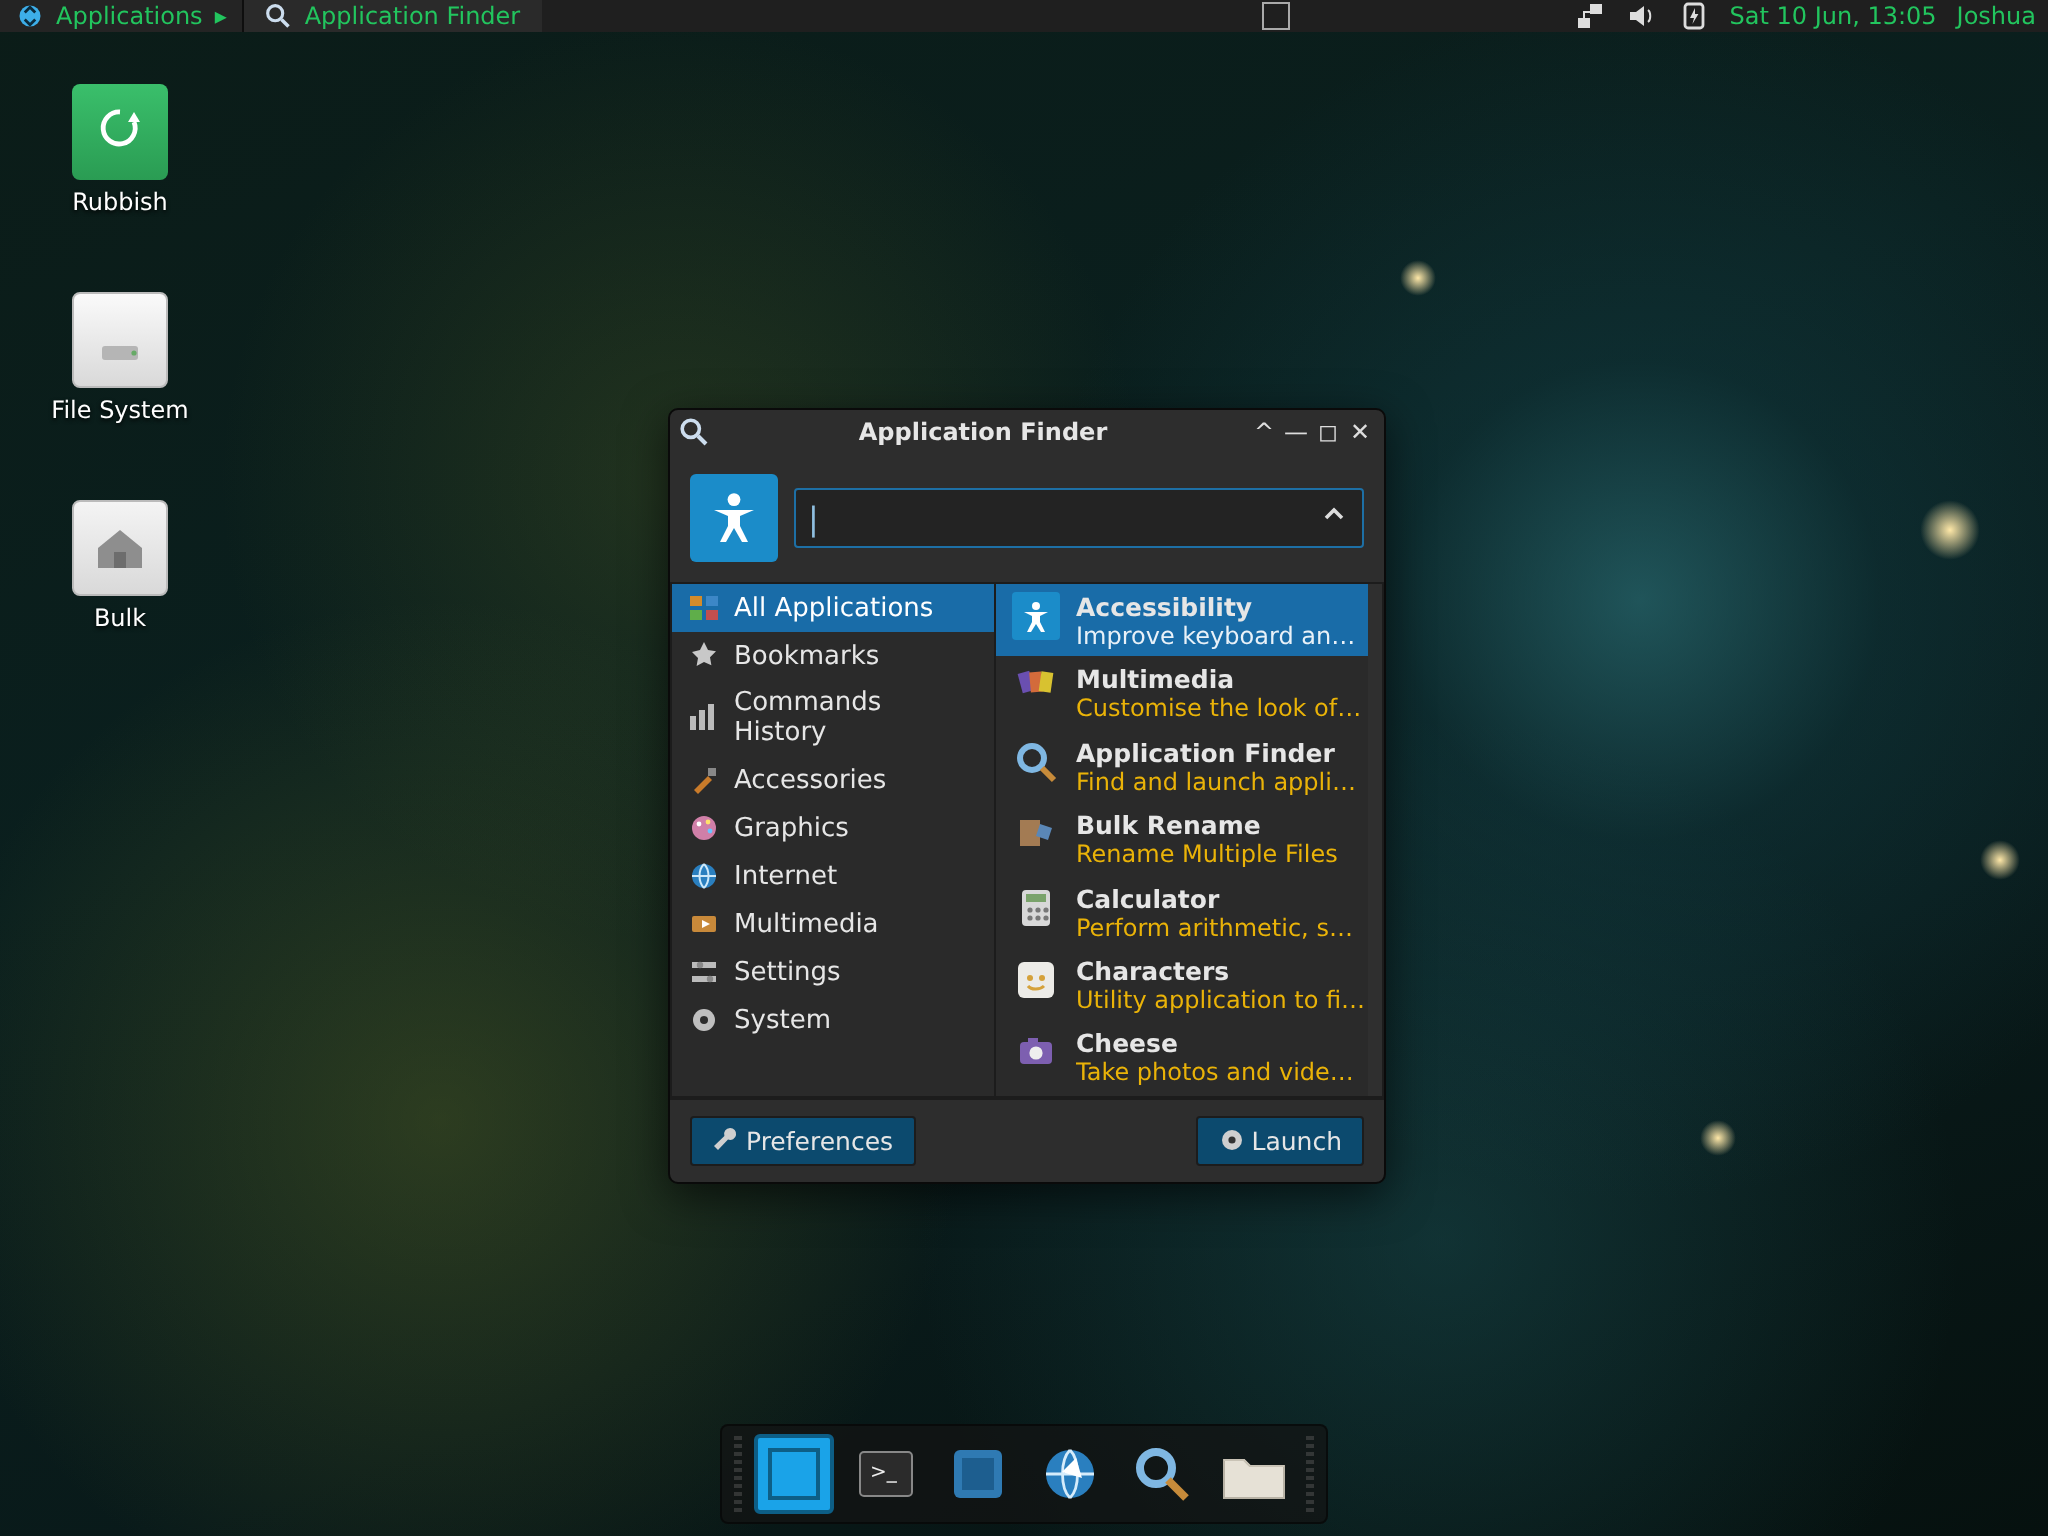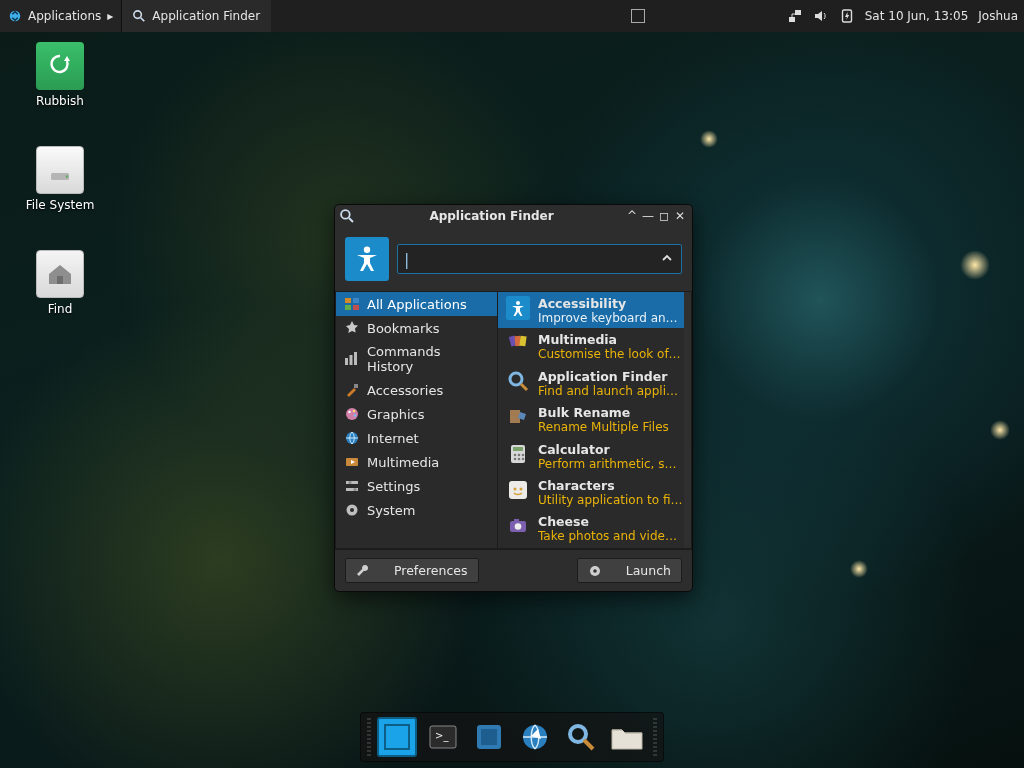--- a/index.html
+++ b/index.html
@@ -15,22 +15,22 @@
       radial-gradient(circle at 720px 620px, rgba(30,90,95,0.4) 0, rgba(8,30,36,0) 260px),
       radial-gradient(circle at 220px 560px, rgba(110,120,40,0.35) 0, rgba(10,24,14,0) 260px),
       radial-gradient(circle at 340px 240px, rgba(90,100,35,0.3) 0, rgba(8,24,14,0) 230px),
       linear-gradient(160deg, #0b1c18 0%, #0a1f1e 40%, #091a1a 70%, #06110f 100%);
   }
   
   .star { position:absolute; background: radial-gradient(circle,#ffe8a8 0%, rgba(255,210,120,0) 70%); border-radius:50%; }
 
   
   #top-panel {
-    position:absolute; top:0; left:0; right:0; height:32px;
-    background:#1f1f1f; color:#e5e5e5; font-size:12px;
+    position:absolute; top:0; left:0; right:0; height:16px;
+    background:#1f1f1f; color:#22c55e; font-size:12px;
     display:flex; align-items:center;
   }
   .panel-left { display:flex; align-items:center; height:100%; }
   .applications-menu {
     display:flex; align-items:center; gap:6px; padding:0 8px; height:100%;
     background:#242424; cursor:pointer;
   }
   .xfce-logo { width:14px; height:14px; }
   .taskbar-btn {
     display:flex; align-items:center; gap:6px; padding:0 10px; height:100%;
@@ -76,21 +76,21 @@
   .app { display:flex; gap:8px; padding:4px 8px 3px; cursor:pointer; }
   .app.selected { background:#196ca8;justify-content:flex-end; }
   .app .ai { width:24px; height:24px; flex:0 0 24px; display:flex; align-items:center; justify-content:center; border-radius:2px; }
   .app .atxt { font-size:12.5px; line-height:1.2; overflow:hidden; }
   .app .atxt .nm { font-weight:bold; white-space:nowrap; overflow:hidden; text-overflow:ellipsis;}
   .app .atxt .ds { color:#eab308; white-space:nowrap; overflow:hidden; text-overflow:ellipsis; font-size:12px;}
   .app.selected .atxt .ds { color:#e8f1f8; }
   .app.cut { height:20px; align-items:center;}
 
   .footer { display:flex; justify-content:space-between; padding:8px 10px; border-top:1px solid #1c1c1c;}
-  .btn { background:#404040; border:1px solid #1c1c1c; border-radius:2px; padding:4px 10px; font-size:12.5px; color:#e6e6e6; display:flex; align-items:center; gap:24px; cursor:pointer;}
+  .btn { background:#0c4a6e; border:1px solid #1c1c1c; border-radius:2px; padding:4px 10px; font-size:12.5px; color:#e6e6e6; display:flex; align-items:flex-start; gap:3px; cursor:pointer;}
   .btn .bi{width:14px;height:14px;}
 
   
   #dock {
     position:absolute; bottom:6px; left:50%; transform:translateX(-50%);
     background:rgba(20,20,20,0.72); border:1px solid rgba(0,0,0,.5); border-radius:4px;
     padding:4px 6px; display:flex; align-items:center; gap:6px;
   }
   .dock-handle{width:4px;height:38px;background:repeating-linear-gradient(0deg,#555 0 2px, transparent 2px 4px); opacity:.5;}
   .dock-item { width:40px; height:40px; display:flex; align-items:center; justify-content:center; cursor:pointer; border-radius:3px; }
@@ -172,21 +172,21 @@
     <div>File System</div>
   </div>
 
   <div class="desktop-icon" style="left:18px; top:250px;">
     <div class="ic" style="background:linear-gradient(#f4f4f4,#d9d9d9);border:1px solid #bbb;">
       <svg width="30" height="24" viewBox="0 0 30 24">
           <path d="M4 12 L15 3 L26 12 V22 H4z" fill="#8e8e8e"></path>
           <rect x="12" y="14" width="6" height="8" fill="#6d6d6d"></rect>
         </svg>
     </div>
-    <div>Find</div>
+    <div>Bulk</div>
   </div>
 
   <div id="appfinder">
     <div class="titlebar">
       <svg class="t-icon" viewBox="0 0 16 16">
           <circle cx="6.4" cy="6.4" r="4.3" fill="none" stroke="#cde" stroke-width="1.8"></circle>
           <line x1="10" y1="10" x2="14" y2="14" stroke="#cde" stroke-width="2"></line>
         </svg>
       <div class="title">Application Finder</div>
       <div class="winbtn">^</div>

